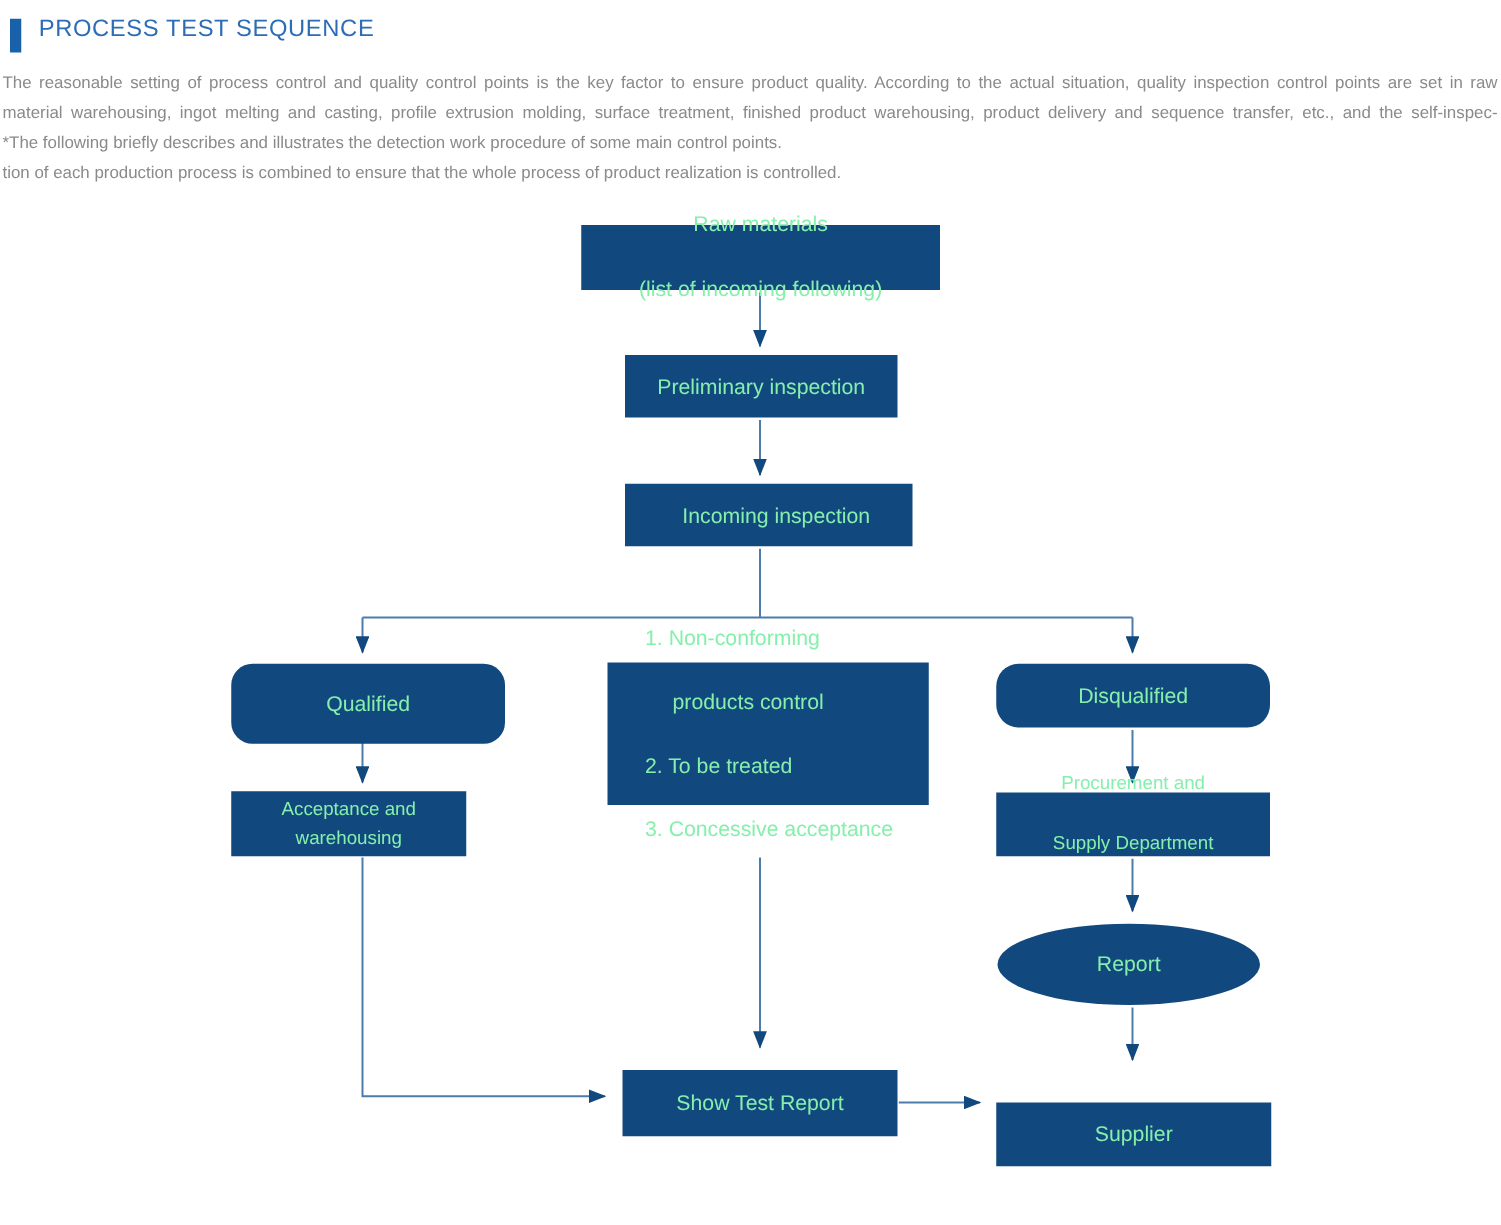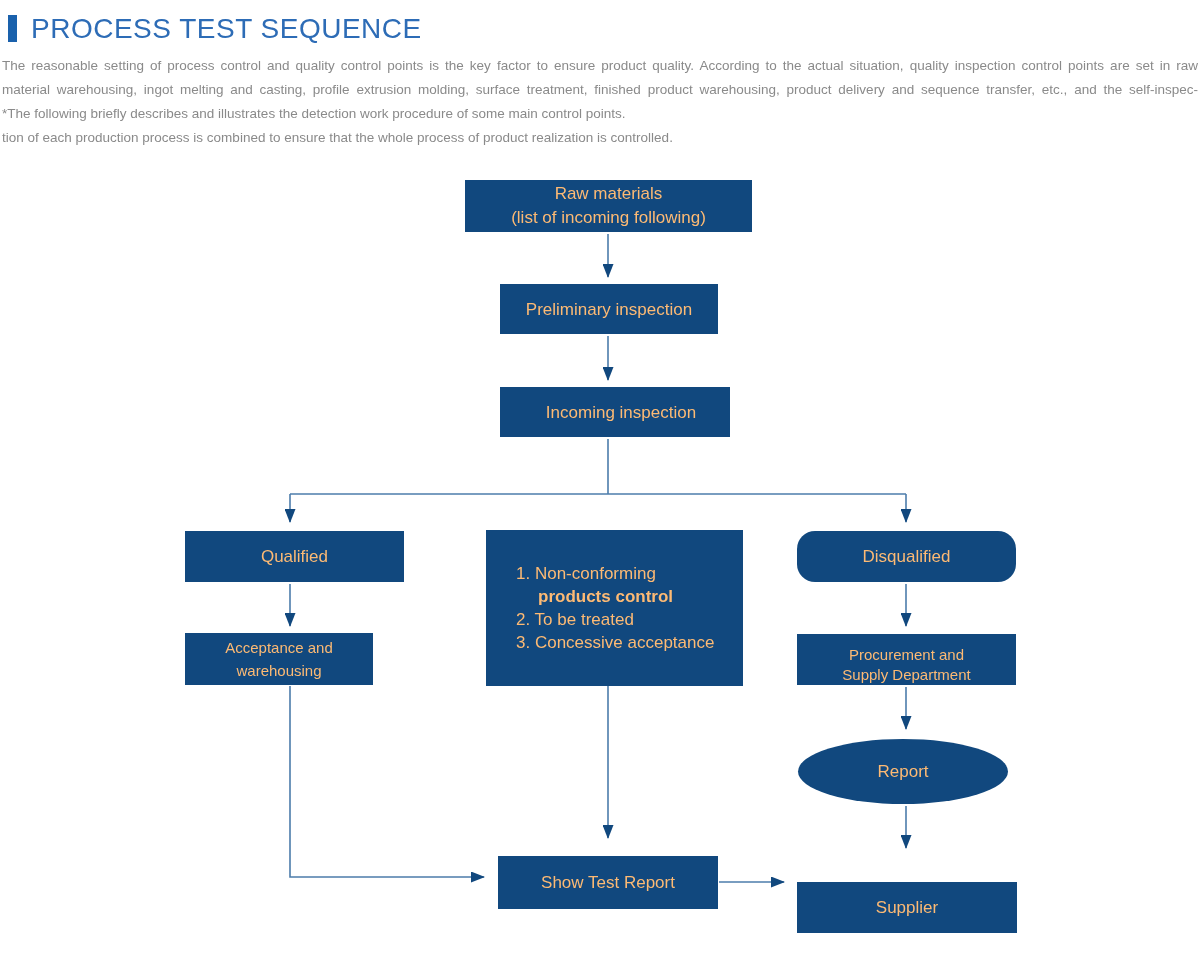--- a/index.html
+++ b/index.html
@@ -2,42 +2,42 @@
 <html style="--box-fill: #11487e; --arrow-line: #4c7cab; --arrow-head: #11487e; --title-color: #2d6cb6; --accent-bar: #1a61ac; --intro-color: #8a8a8a;"><head>
 <meta charset="utf-8">
 <style>
   html,body{margin:0;padding:0;background:#fff;}
   .page{position:relative;width:1201px;height:980px;background:#fff;overflow:hidden;
         font-family:"Liberation Sans","DejaVu Sans",sans-serif;}
 
   
   .hdr{position:absolute;left:0;top:0;width:1201px;height:48px;}
   .accent{position:absolute;left:8px;top:15px;width:9px;height:27px;background:var(--accent-bar,#1a61ac);}
-  .title{position:absolute;left:31px;top:13px;font-size:28px;font-weight:400;
+  .title{position:absolute;left:31px;top:13px;font-size:19px;font-weight:400;
          color:var(--title-color,#2d6cb6);letter-spacing:0.5px;white-space:nowrap;}
 
   
   .intro{position:absolute;left:2px;top:54px;width:1196px;color:var(--intro-color,#8a8a8a);
          font-size:13.5px;line-height:24px;}
   .intro-line{width:100%;}
   .intro-line.just{text-align:justify;text-align-last:justify;}
 
   
   .flow{position:absolute;left:0;top:0;width:1201px;height:980px;}
-  .node{position:absolute;background:var(--box-fill,#11487e);color:#fdba74;display:flex;
+  .node{position:absolute;background:var(--box-fill,#11487e);color:#86efac;display:flex;
         flex-direction:column;align-items:center;justify-content:center;text-align:center;
-        font-size:17px;line-height:23px;}
+        font-size:17px;line-height:23px;gap:28px;}
   .n-raw{left:465px;top:180px;width:287px;height:52px;line-height:24px;}
   .n-prelim{left:500px;top:284px;width:218px;height:50px;}
   .n-incoming{left:500px;top:387px;width:218px;height:50px;padding-left:12px;}
-  .n-qualified{left:185px;top:531px;width:219px;height:51px;}
+  .n-qualified{left:185px;top:531px;width:219px;height:64px;border-radius:17px;}
   .n-acceptance{left:185px;top:633px;width:188px;height:52px;font-size:15px;justify-content:center;}
-  .n-nonconforming{left:486px;top:530px;width:257px;height:156px;align-items:flex-start;
+  .n-nonconforming{left:486px;top:530px;width:257px;height:114px;align-items:flex-start;
                    text-align:left;padding-left:30px;padding-right:22px;box-sizing:border-box;}
-  .n-nonconforming .indent{margin-left:22px;font-weight:bold;}
+  .n-nonconforming .indent{margin-left:22px;}
   .n-disqualified{left:797px;top:531px;width:219px;height:51px;border-radius:18px;}
   .n-procurement{left:797px;top:634px;width:219px;height:51px;font-size:15px;line-height:20px;justify-content:flex-end;}
   .n-return{left:798px;top:739px;width:210px;height:65px;border-radius:50%;}
   .n-show{left:498px;top:856px;width:220px;height:53px;}
   .n-supplier{left:797px;top:834px;width:220px;height:51px;margin-top:48px;}
 
   svg.connectors{position:absolute;left:0;top:0;pointer-events:none;}
   svg.connectors line, svg.connectors polyline{stroke:var(--arrow-line,#4c7cab);stroke-width:1.6;fill:none;}
 </style>
 </head>

